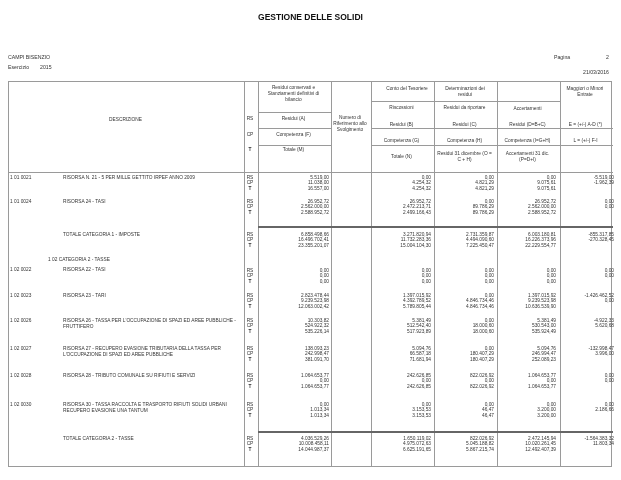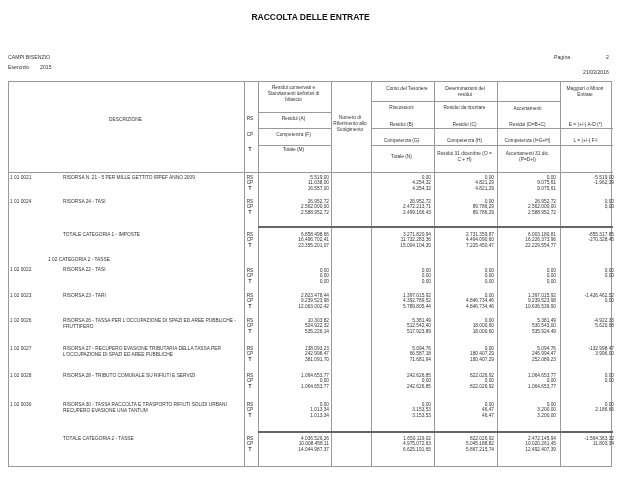--- a/index.html
+++ b/index.html
@@ -15,21 +15,21 @@
   .hdr { position:absolute; font-size:4.8px; color:#333; text-align:center; line-height:6px; }
   .cell { position:absolute; font-size:4.8px; color:#333; line-height:5.6px; white-space:nowrap; }
   .num { text-align:right; }
   .flag { text-align:center; width:14px; }
   .code { font-size:4.8px; }
   .desc { font-size:4.8px; white-space:normal; line-height:5.8px; }
 </style>
 </head>
 <body>
 
-<div class="abs title">RACCOLTA DELLE ENTRATE</div>
+<div class="abs title">GESTIONE DELLE SOLIDI</div>
 <div class="abs meta" style="left:8px; top:54px;">CAMPI BISENZIO</div>
 <div class="abs meta" style="left:8px; top:64px;">Esercizio</div>
 <div class="abs meta" style="left:40px; top:64px;">2015</div>
 <div class="abs meta" style="left:554px; top:54px;">Pagina</div>
 <div class="abs meta" style="left:606px; top:54px;">2</div>
 <div class="abs meta" style="left:583px; top:69px;">21/03/2016</div>
 
 <div class="abs table-frame">
 
   <div class="vline" style="left:235px; top:0; height:384px;"></div>

